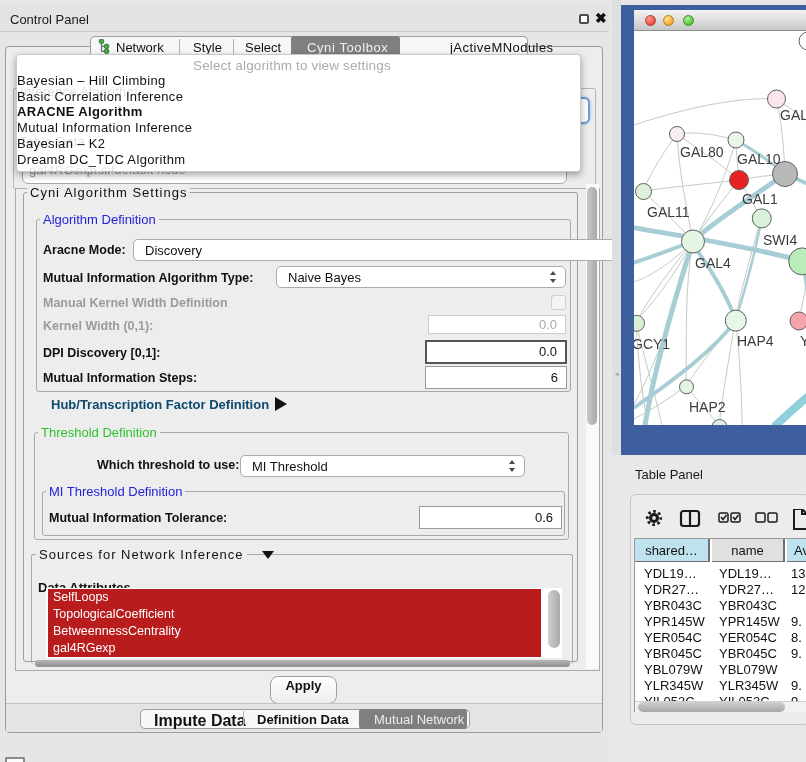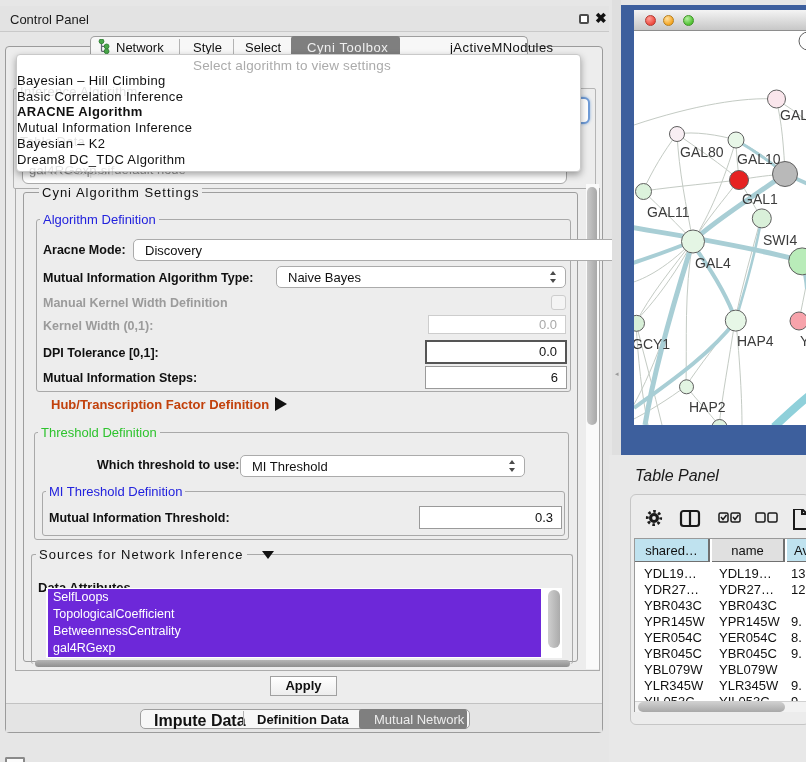--- a/index.html
+++ b/index.html
@@ -61,21 +61,21 @@
 Bayesian – K2<br>
 Dream8 DC_TDC Algorithm
 </div>
 
 <div class="abs" style="left:15px;top:188px;width:585px;height:483px;border:1px solid #ababab;background:#ededed;"></div>
 
 <div class="abs" style="left:586px;top:184px;width:13px;height:485px;background:#fafafa;"></div>
 <div class="abs" style="left:587px;top:187px;width:10px;height:238px;background:linear-gradient(90deg,#c9c9c9,#a8a8a8);border-radius:5px;"></div>
 
 <div class="abs" style="left:23px;top:192px;width:555px;height:470px;border:1px solid #9e9e9e;border-radius:3px;"></div>
-<div class="glabel" style="left:27px;top:185px;color:#111;letter-spacing:1px;margin-left:12px;">Cyni Algorithm Settings</div>
+<div class="glabel" style="left:27px;top:185px;color:#111;letter-spacing:1px;">Cyni Algorithm Settings</div>
 
 <div class="abs" style="left:36px;top:219px;width:535px;height:173px;border:1px solid #a9a9a9;border-radius:3px;"></div>
 <div class="glabel" style="left:40px;top:212px;color:#2222dd;">Algorithm Definition</div>
 
 <div class="abs b" style="left:43px;top:243px;font-size:12.5px;color:#111;">Aracne Mode:</div>
 <div class="combo" style="left:133px;top:239px;width:495px;height:22px;">
     <span class="tx">Discovery</span>
     <span class="arrows"></span>
   </div>
 
@@ -84,59 +84,59 @@
     <span class="tx">Naive Bayes</span>
     <span class="arrows"></span>
   </div>
 
 <div class="abs b dis" style="left:43px;top:296px;font-size:12.5px;">Manual Kernel Width Definition</div>
 <div class="abs" style="left:551px;top:295px;width:15px;height:15px;background:#f4f4f4;border:1px solid #cdcdcd;border-radius:3px;"></div>
 
 <div class="abs b dis" style="left:43px;top:319px;font-size:12.5px;">Kernel Width (0,1):</div>
 <div class="field" style="left:428px;top:315px;width:138px;height:19px;border-color:#cdcdcd;color:#a9a9a9;line-height:17px;">0.0</div>
 
-<div class="abs b" style="left:43px;top:346px;font-size:12.5px;color:#111;">DPI Tolerance [0,1]:</div>
+<div class="abs b" style="left:43px;top:346px;font-size:12.5px;color:#111;">DPI Discovery [0,1]:</div>
 <div class="field" style="left:425px;top:340px;width:142px;height:24px;border:2px solid #555;line-height:20px;">0.0</div>
 
 <div class="abs b" style="left:43px;top:371px;font-size:12.5px;color:#111;">Mutual Information Steps:</div>
 <div class="field" style="left:425px;top:366px;width:142px;height:23px;line-height:21px;">6</div>
 
-<div class="abs b" style="left:51px;top:397px;font-size:13px;color:#c2410c;">Hub/Transcription Factor Definition</div>
+<div class="abs b" style="left:51px;top:397px;font-size:13px;color:#0c4a6e;">Hub/Transcription Factor Definition</div>
 <div class="abs" style="left:275px;top:397px;width:0;height:0;border-top:7px solid transparent;border-bottom:7px solid transparent;border-left:12px solid #111;"></div>
 
 <div class="abs" style="left:34px;top:432px;width:535px;height:108px;border:1px solid #a9a9a9;border-radius:3px;"></div>
 <div class="glabel" style="left:38px;top:425px;color:#2ec32e;">Threshold Definition</div>
 
 <div class="abs b" style="left:97px;top:458px;font-size:12.5px;color:#111;">Which threshold to use:</div>
 <div class="combo" style="left:240px;top:455px;width:285px;height:22px;">
     <span class="tx">MI Threshold</span>
     <span class="arrows"></span>
   </div>
 
 <div class="abs" style="left:42px;top:491px;width:523px;height:45px;border:1px solid #a9a9a9;border-radius:3px;"></div>
 <div class="glabel" style="left:46px;top:484px;color:#2222dd;">MI Threshold Definition</div>
 
-<div class="abs b" style="left:49px;top:511px;font-size:12.5px;color:#111;">Mutual Information Threshold:</div>
-<div class="field" style="left:419px;top:506px;width:143px;height:23px;line-height:21px;">0.3</div>
+<div class="abs b" style="left:49px;top:511px;font-size:12.5px;color:#111;">Mutual Information Tolerance:</div>
+<div class="field" style="left:419px;top:506px;width:143px;height:23px;line-height:21px;">0.6</div>
 
 <div class="abs" style="left:31px;top:554px;width:542px;height:110px;border:1px solid #a9a9a9;border-radius:3px;border-bottom:none;"></div>
 <div class="glabel" style="left:36px;top:547px;color:#111;letter-spacing:1px;">Sources for Network Inference</div>
 <div class="abs" style="left:262px;top:551px;width:0;height:0;border-left:6px solid transparent;border-right:6px solid transparent;border-top:8px solid #111;"></div>
 
 <div class="abs b" style="left:38px;top:569px;font-size:13px;color:#111;margin-top:11px;">Data Attributes</div>
 
 <div class="abs" style="left:46px;top:588px;width:516px;height:70px;background:#fff;"></div>
-<div class="abs" style="left:48px;top:589px;width:493px;height:68px;background:#6d28d9;color:#fff;font-size:12.5px;line-height:17px;padding-left:5px;">
+<div class="abs" style="left:48px;top:589px;width:493px;height:68px;background:#b91c1c;color:#fff;font-size:12.5px;line-height:17px;padding-left:5px;">
 SelfLoops<br>TopologicalCoefficient<br>BetweennessCentrality<br>gal4RGexp
 </div>
 <div class="abs" style="left:548px;top:590px;width:12px;height:58px;background:linear-gradient(90deg,#cfcfcf,#ababab);border-radius:6px;"></div>
 
 <div class="abs" style="left:35px;top:660px;width:535px;height:7px;background:linear-gradient(#b5b5b5,#8f8f8f);border-radius:4px;"></div>
 
-<div class="abs" style="left:270px;top:676px;width:67px;height:20px;background:linear-gradient(#ffffff,#ededed);border:1px solid #a0a0a0;border-radius:0;font-size:13px;font-weight:bold;color:#111;text-align:center;line-height:18px;">Apply</div>
+<div class="abs" style="left:270px;top:676px;width:67px;height:28px;background:linear-gradient(#ffffff,#ededed);border:1px solid #a0a0a0;border-radius:8px;font-size:13px;font-weight:bold;color:#111;text-align:center;line-height:18px;">Apply</div>
 
 <div class="abs" style="left:6px;top:703px;width:596px;height:29px;background:#e4e4e4;border-top:1px solid #c2c2c2;"></div>
 
 <div class="abs" style="left:140px;top:709px;width:330px;height:20px;background:#f7f7f7;border:1px solid #9e9e9e;border-radius:5px;"></div>
 <div class="abs" style="left:359px;top:709px;width:108px;height:20px;background:#7f7f7f;border-radius:3px;"></div>
 <div class="abs" style="left:154px;top:712px;font-size:16px;color:#111;font-weight:bold;">Impute Data</div>
 <div class="abs" style="left:243px;top:711px;width:1px;height:15px;background:#b3b3b3;"></div>
 <div class="abs" style="left:257px;top:712px;font-size:13px;color:#111;font-weight:bold;">Definition Data</div>
 <div class="abs" style="left:374px;top:712px;font-size:13px;color:#ececec;">Mutual Network</div>
 
@@ -224,21 +224,21 @@
     <text x="-2" y="318">GCY1</text>
     <text x="103" y="315">HAP4</text>
     <text x="166" y="315">YD</text>
     <text x="55" y="381">HAP2</text>
   </g>
 </svg>
 
 <div class="abs" style="left:615px;top:370px;width:5px;height:8px;color:#9a9a9a;font-size:7px;line-height:8px;">◂</div>
 
 <div class="abs" style="left:609px;top:455px;width:197px;height:307px;background:#e8e8e8;"></div>
-<div class="abs" style="left:635px;top:467px;font-size:16px;color:#1a1a1a;font-style:italic;">Table Panel</div>
+<div class="abs" style="left:635px;top:467px;font-size:13px;color:#1a1a1a;">Table Panel</div>
 
 <div class="abs" style="left:630px;top:494px;width:180px;height:231px;background:#ececec;border:1px solid #c6c6c6;border-radius:6px;"></div>
 
 <svg class="abs" style="left:645px;top:509px;" width="165" height="22" viewBox="0 0 165 22">
   <g>
     <circle cx="9" cy="9" r="5" fill="#1a1a1a"></circle>
     <circle cx="9" cy="9" r="1.9" fill="#e9e9e9"></circle>
     <circle cx="9" cy="9" r="6.7" fill="none" stroke="#1a1a1a" stroke-width="2.8" stroke-dasharray="2.6 2.66" stroke-dashoffset="1"></circle>
   </g>
   <rect x="36" y="2" width="18" height="15" rx="2.5" fill="none" stroke="#1a1a1a" stroke-width="2.2"></rect>

